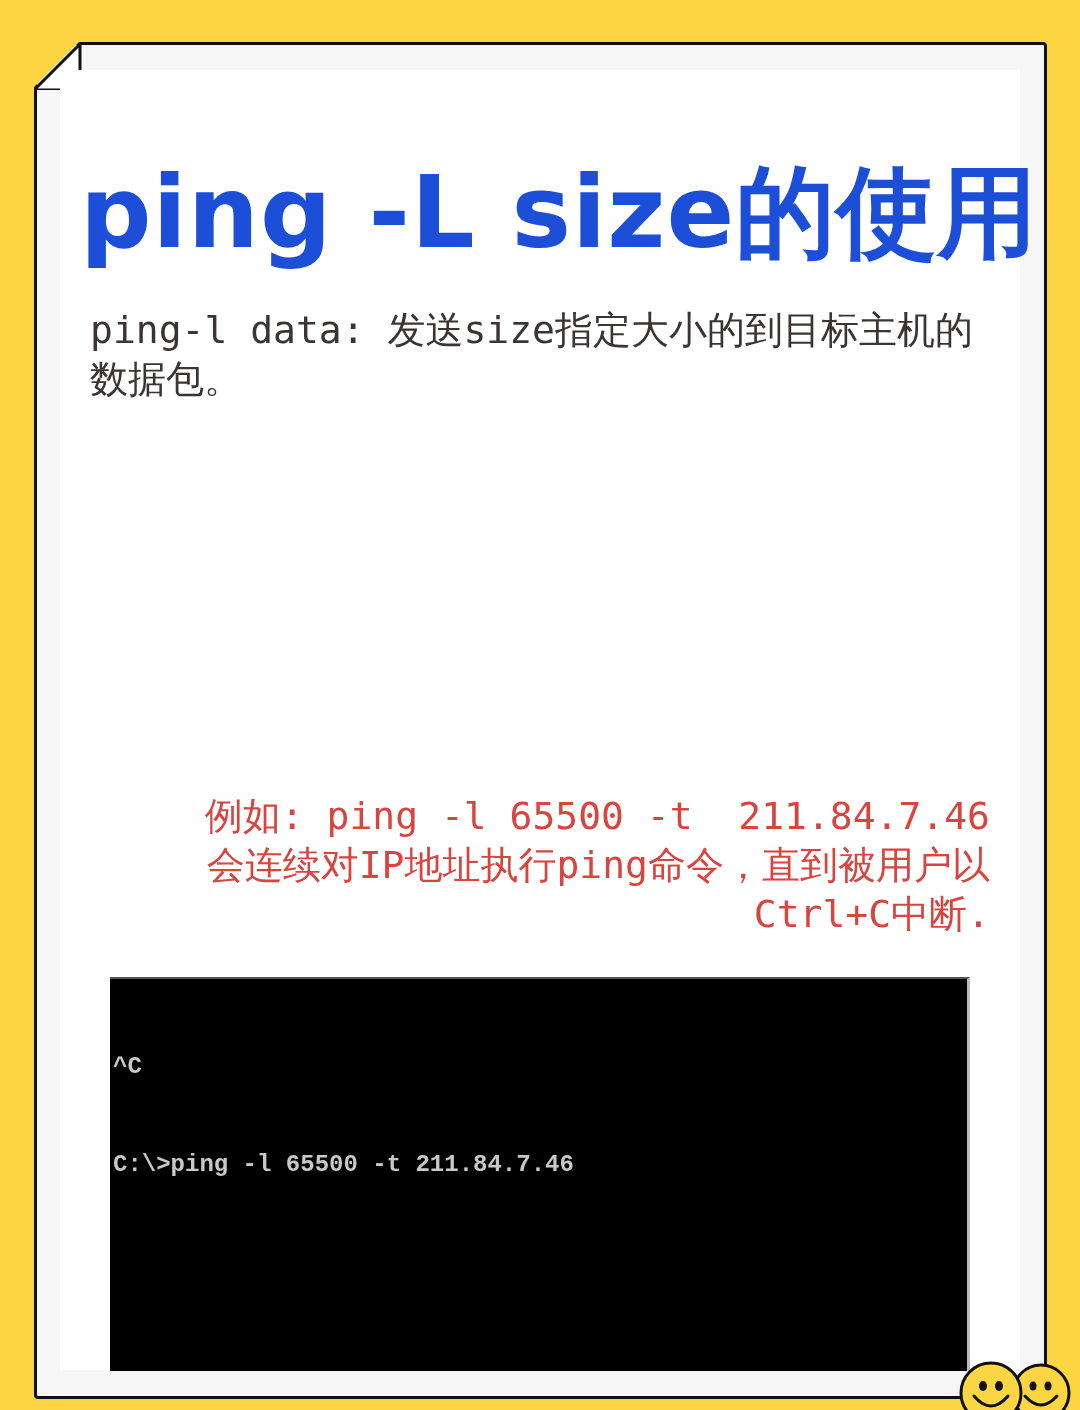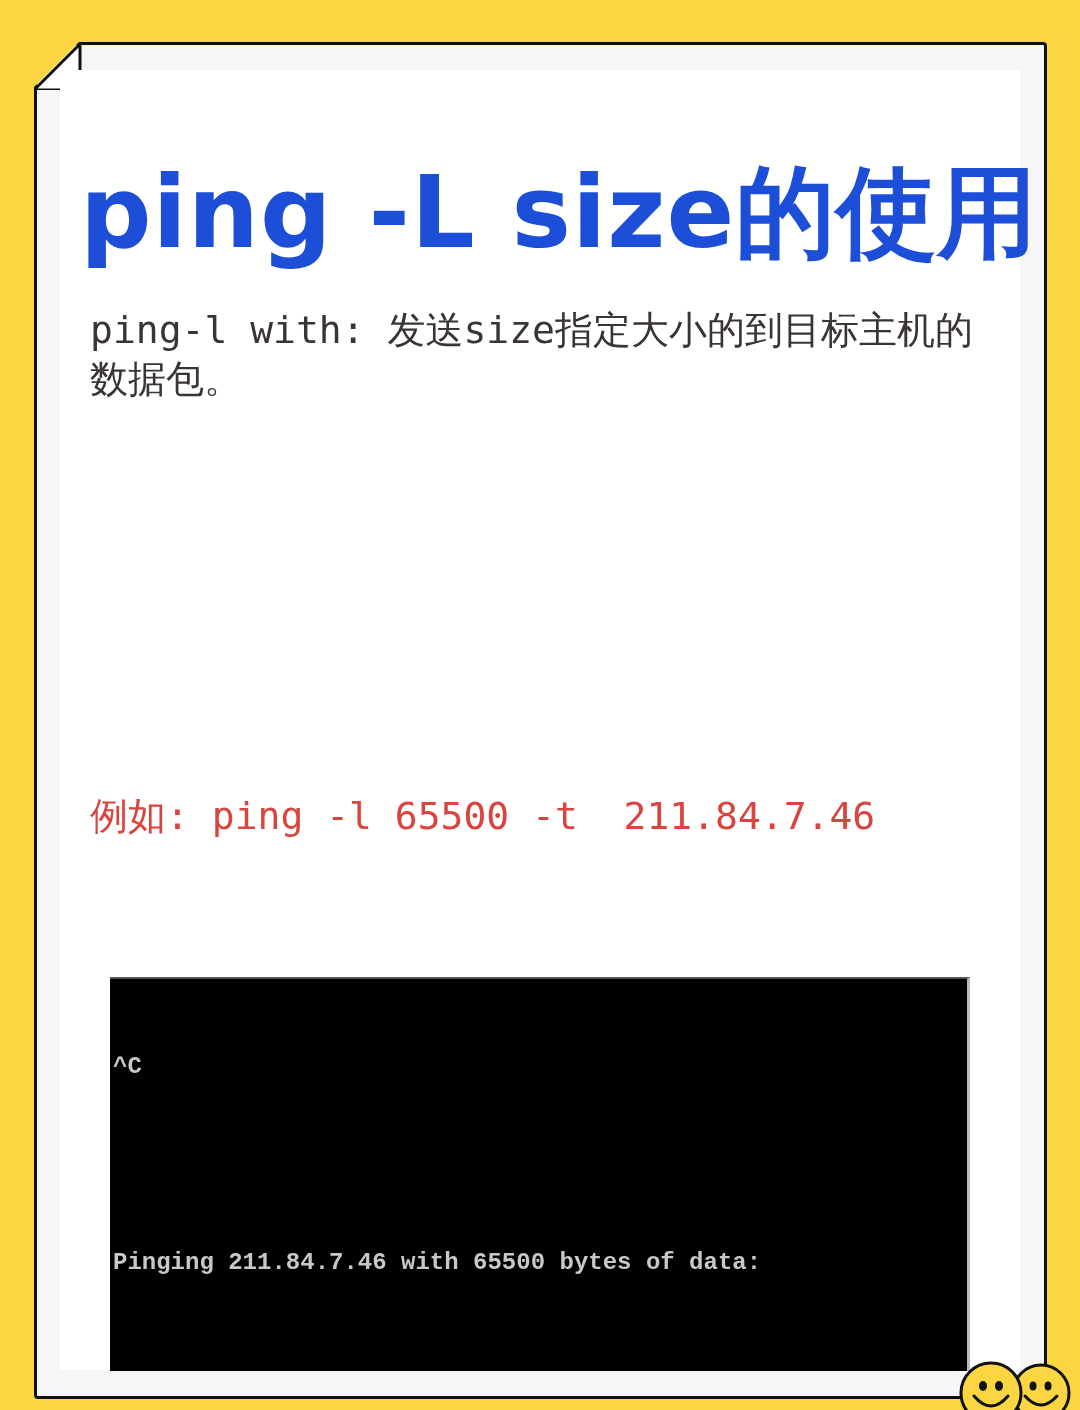--- a/index.html
+++ b/index.html
@@ -70,20 +70,21 @@
     .example {
       position: absolute;
       left: 90px;
       top: 792px;
       width: 900px;
       margin: 0;
       font-family: "DejaVu Sans Mono", monospace;
       font-size: 38px;
       line-height: 49px;
       color: #d9443f;
+      text-align: right;
     }
     .example p { margin: 0; white-space: pre-wrap; }
     .terminal {
       position: absolute;
       left: 110px;
       top: 977px;
       width: 860px;
       height: 394px;
       background: #000;
       border-top: 2px solid #555;
@@ -110,31 +111,32 @@
 
 <svg class="fold" viewBox="0 0 48 48">
   <polygon points="0,48 46,2 46,48" fill="#ffffff" stroke="#111" stroke-width="3" stroke-linejoin="round"></polygon>
 </svg>
 
 <div class="inner"></div>
 
 <h1 class="title">ping -L size的使用</h1>
 
 <div class="desc">
-  <p>ping-l with: 发送size指定大小的到目标主机的数据包。</p>
+  <p>ping-l data: 发送size指定大小的到目标主机的数据包。</p>
 </div>
 
 <div class="example">
   <p>例如: ping -l 65500 -t  211.84.7.46</p>
+  <p>会连续对IP地址执行ping命令，直到被用户以Ctrl+C中断.</p>
 </div>
 
 <div class="terminal">
   <div class="line">^C</div>
+  <div class="line">C:\&gt;ping -l 65500 -t 211.84.7.46</div>
   <div class="line"></div>
-  <div class="line">Pinging 211.84.7.46 with 65500 bytes of data:</div>
   
   
   
   
   
   
   
   
 </div>
 

